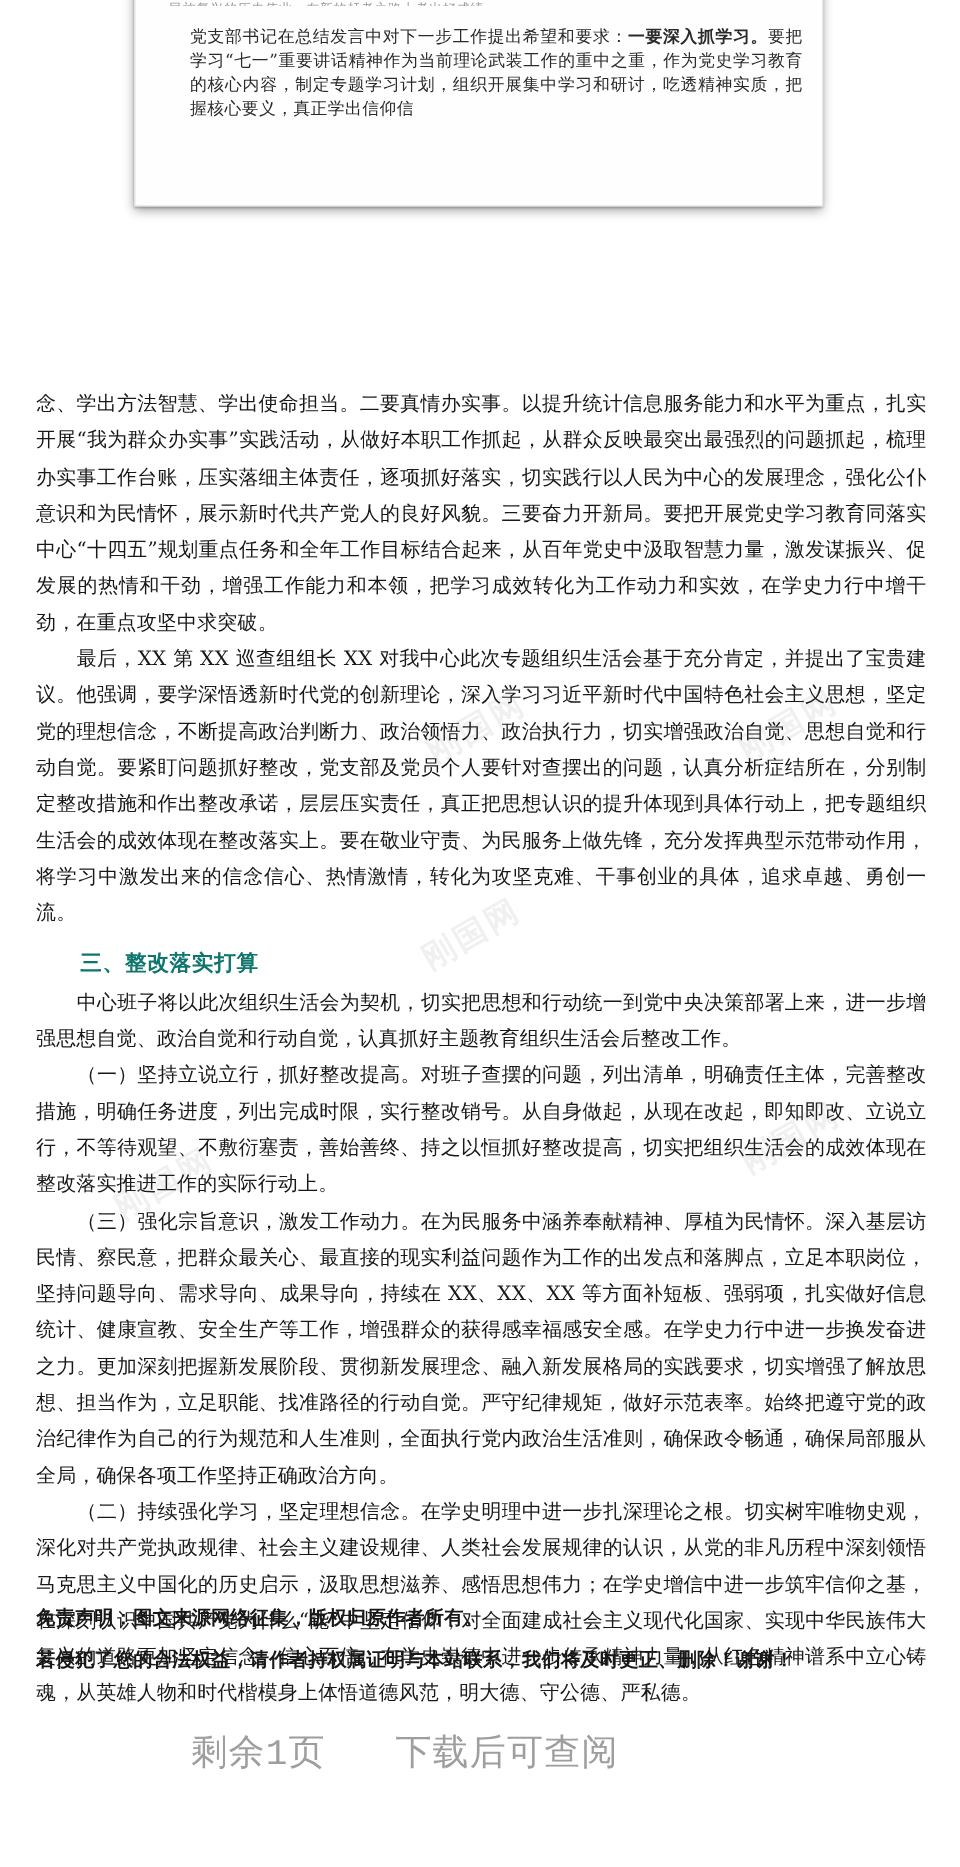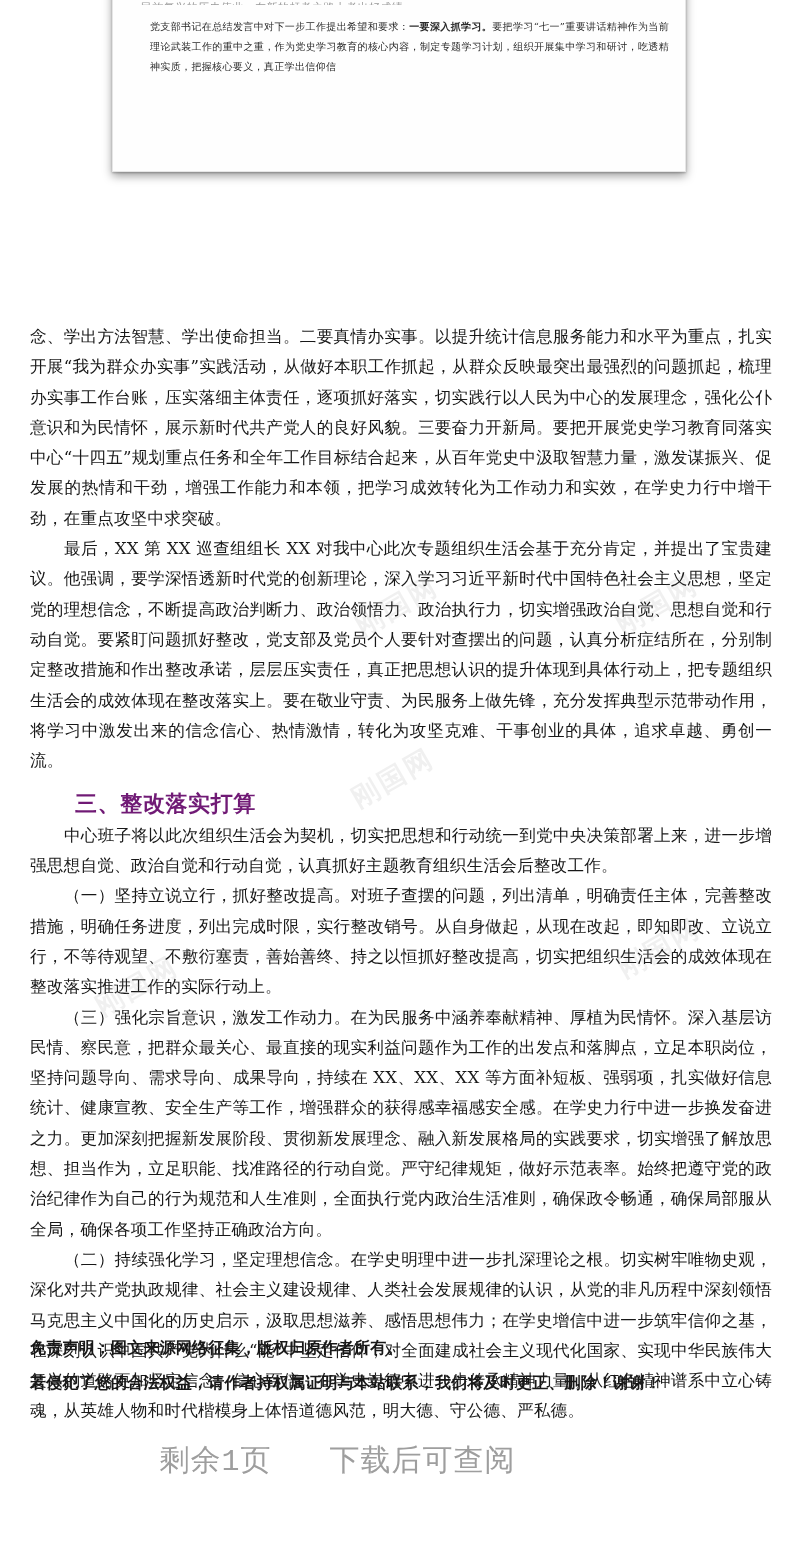--- a/index.html
+++ b/index.html
@@ -49,21 +49,21 @@
     font-size: 11px;
     line-height: 13px;
     letter-spacing: 0.4px;
     white-space: nowrap;
   }
   .card-body {
     position: absolute;
     left: 16px;
     right: 16px;
     top: 98px;
-    font-size: 10px;
+    font-size: 14px;
     line-height: 20px;
     text-align: justify;
     text-justify: inter-ideograph;
     letter-spacing: 0.35px;
     color: #2a2a2a;
   }
   .card-body .ind { padding-left: 2.1em; }
   .card-body b { font-weight: 700; }
 
   
@@ -82,26 +82,26 @@
     letter-spacing: 0.2px;
     color: #181818;
     text-indent: 0;
   }
   .doc p.indent { text-indent: 2.05em; }
   .doc p.gap { margin-top: 0; }
   .doc b { font-weight: 400; }
 
   .doc h3.section {
     margin: 12px 0 2px 0;
-    font-size: 22px;
+    font-size: 18px;
     line-height: 30.3px;
     font-weight: 700;
     text-indent: 2.05em;
     letter-spacing: 0.6px;
-    color: #701a75;
+    color: #0f766e;
   }
 
   
   .wm {
     position: absolute;
     color: rgba(120,120,120,0.115);
     font-family: "DejaVu Sans", "Liberation Sans", sans-serif;
     font-size: 27px;
     font-weight: 700;
     letter-spacing: 3px;

